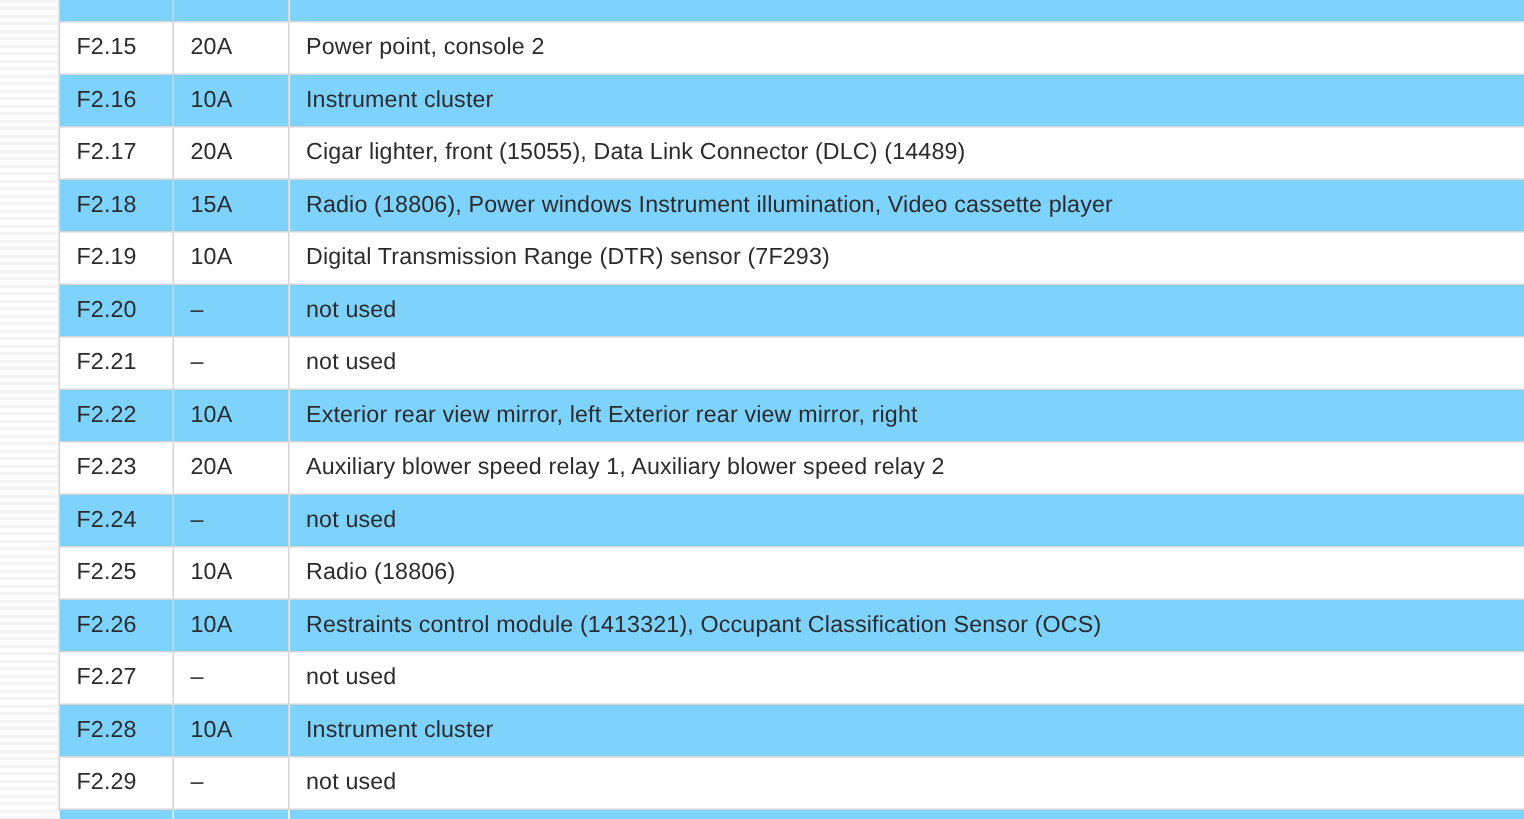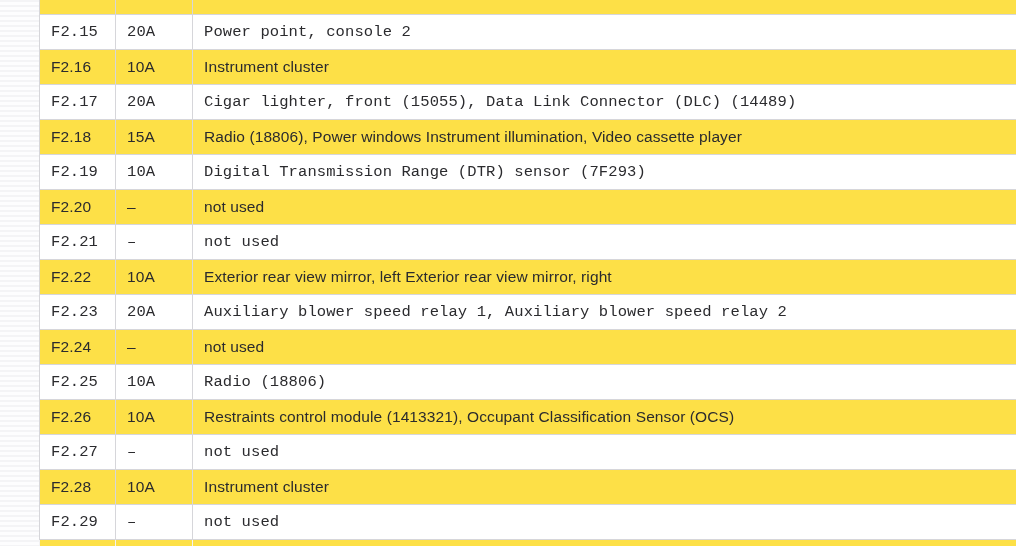--- a/index.html
+++ b/index.html
@@ -75,22 +75,22 @@
     border-right-color: #d6d6da;
     height: 34px;
     line-height: 34px;
     padding: 0 0 0 11px;
     white-space: nowrap;
     overflow: hidden;
     font-weight: 400;
     letter-spacing: 0.1px;
   }
 
-  table.fuse-table tr.row-shaded td { background: #fde047; }
-  table.fuse-table tr.row-plain  td { background: #ffffff; font-family: Liberation Mono, monospace; }
+  table.fuse-table tr.row-shaded td { background: #7dd3fc; }
+  table.fuse-table tr.row-plain  td { background: #ffffff; }
 
   td.cell-id   { padding-left: 12px; }
   td.cell-amp  { padding-left: 10px; }
   td.cell-desc { padding-left: 12px; }
 
   
   tr.row-clipped td { color: #ffffff; border-color: #f2f2f4; }
 </style>
 </head>
 <body>

